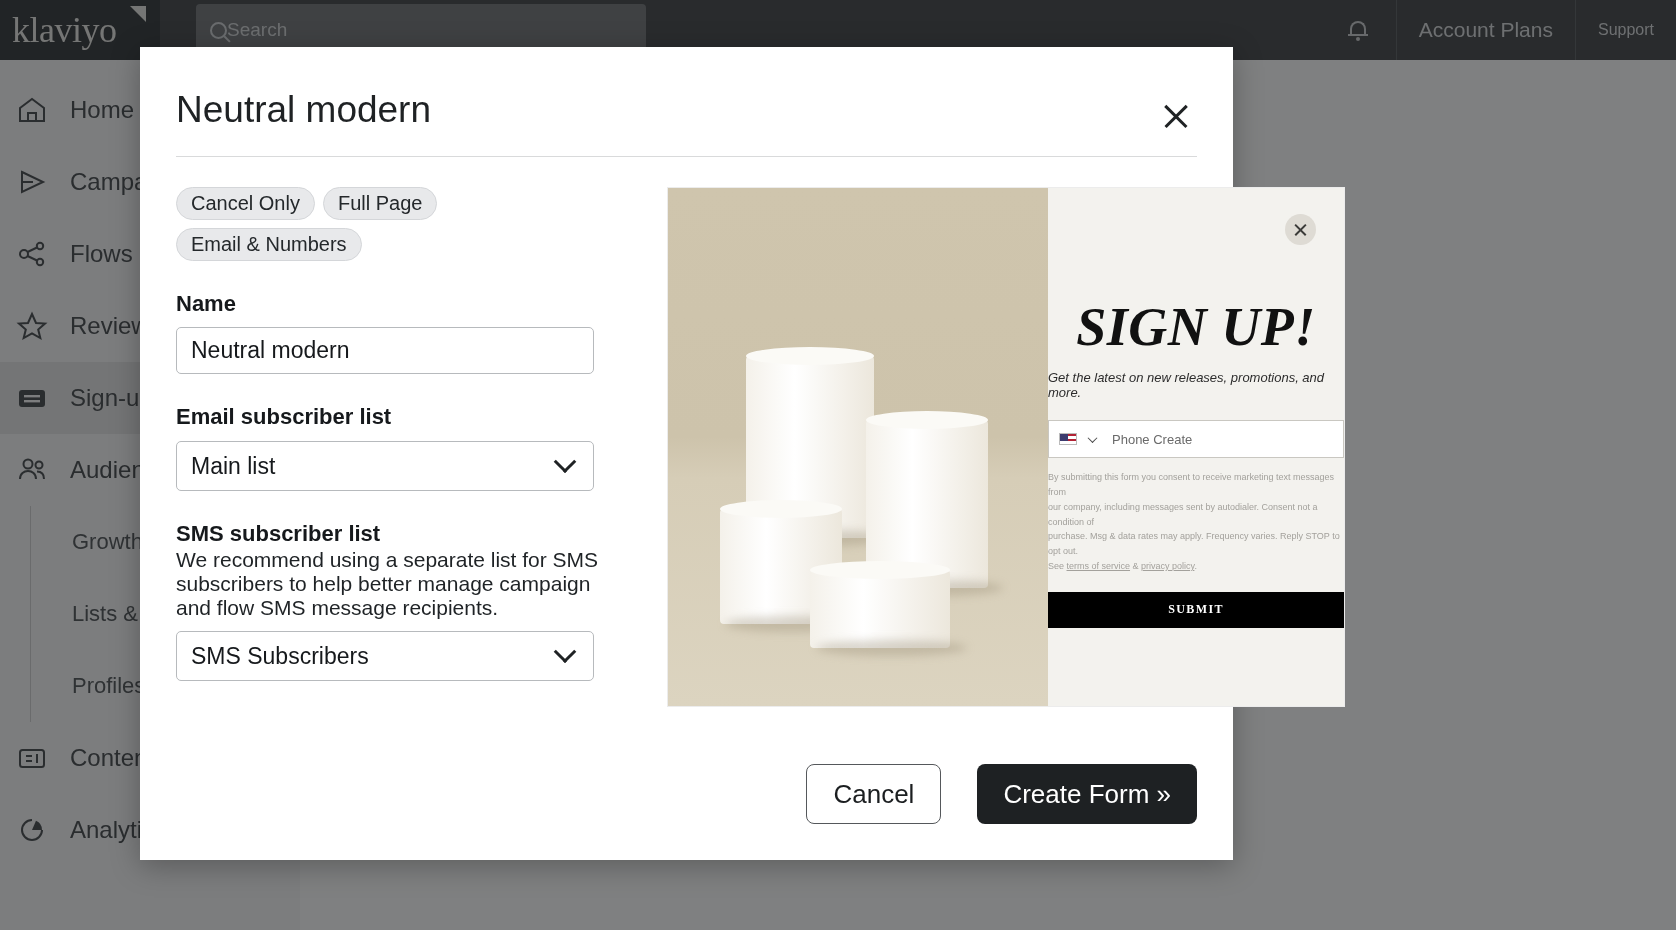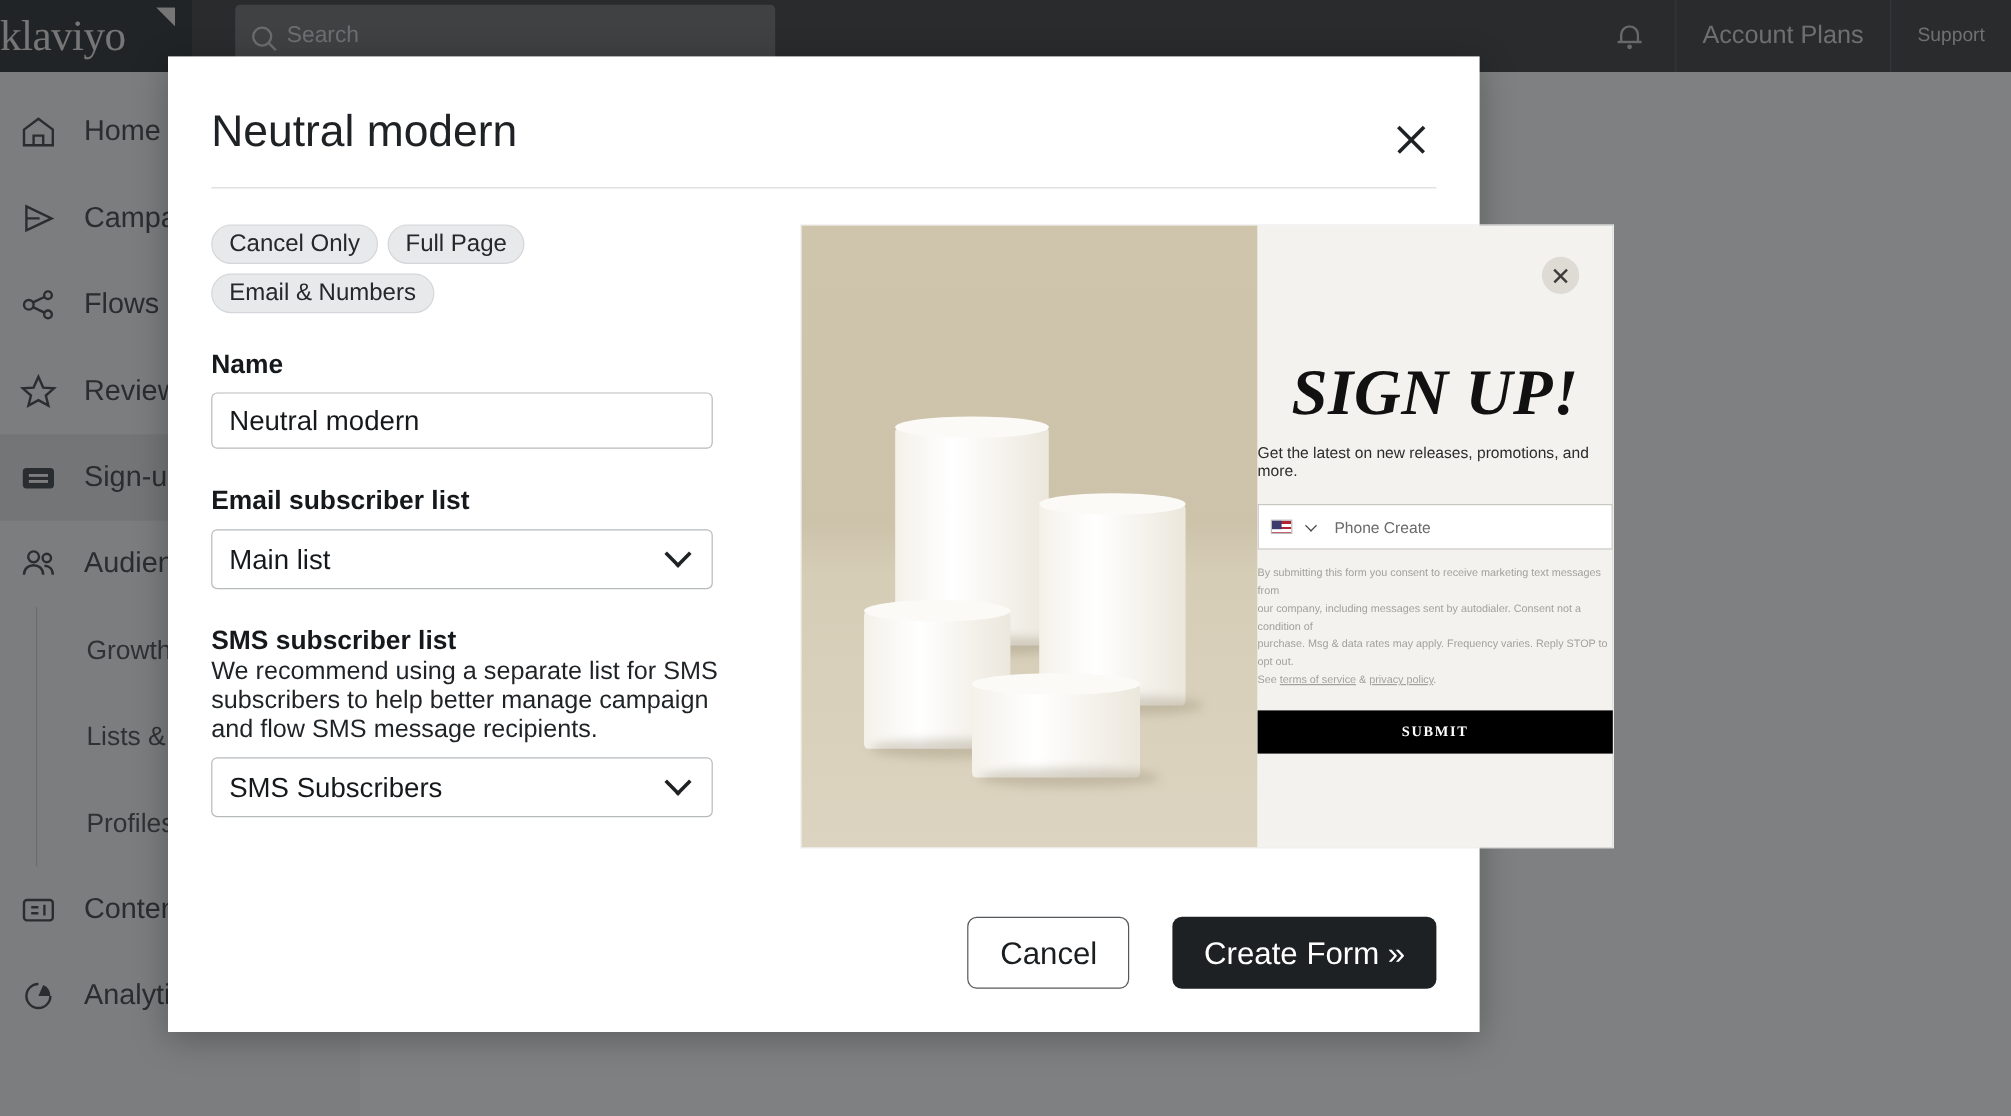--- a/index.html
+++ b/index.html
@@ -17,36 +17,36 @@
   }
 
   #topbar {
     position: absolute; top: 0; left: 0; right: 0; height: 60px;
     background: #3b3e40;
     display: flex; align-items: center;
   }
   #brand {
     width: 160px; height: 60px;
     background: #2b2e30;
-    display: flex; align-items: center; padding-left: 0;
+    display: flex; align-items: center; padding-left: 12px;
     position: relative;
   }
   #brand .wordmark {
     font-family: "Liberation Serif", serif;
     font-size: 36px; color: #e9e8e4; letter-spacing: -0.5px;
   }
   #brand .mark {
     position: absolute; left: 130px; top: 6px;
     width: 16px; height: 16px; background: #e9e8e4;
     clip-path: polygon(0 0, 100% 0, 100% 100%);
   }
   #search-box {
     margin-left: 36px; width: 450px; height: 52px;
     background: #6d7073; border-radius: 4px;
-    display: flex; align-items: center; padding: 0 14px; gap: 12px;
+    display: flex; align-items: center; padding: 0 14px; 
   }
   #search-box .mag {
     width: 17px; height: 17px; border: 2.2px solid #cfd1d3;
     border-radius: 50%; position: relative; flex: none;
   }
   #search-box .mag::after {
     content: ""; position: absolute; right: -6px; bottom: -4px;
     width: 8px; height: 2.2px; background: #cfd1d3;
     transform: rotate(45deg);
   }
@@ -208,21 +208,21 @@
   #preview-close::before { transform: rotate(45deg); }
   #preview-close::after  { transform: rotate(-45deg); }
 
   .pf-headline {
     margin-top: 108px;
     font-family: "Liberation Serif", serif;
     font-style: italic; font-weight: 700;
     font-size: 54px; color: #111111; letter-spacing: 0.5px;
   }
   .pf-sub {
-    margin-top: 12px; font-size: 13px; color: #2c2c2c;
+    margin-top: 12px; font-size: 13px; color: #2c2c2c; font-style: italic;
   }
   .pf-phone {
     margin-top: 20px; width: 296px; height: 38px;
     background: #ffffff; border: 1px solid #c9c7c1;
     display: flex; align-items: center; padding: 0 10px; gap: 8px;
   }
   .flag {
     width: 18px; height: 12px; flex: none;
     background: linear-gradient(180deg,#b22234 0 2.4px,#fff 2.4px 4.8px,#b22234 4.8px 7.2px,#fff 7.2px 9.6px,#b22234 9.6px 12px);
     position: relative; border: 0.5px solid #bbb;

